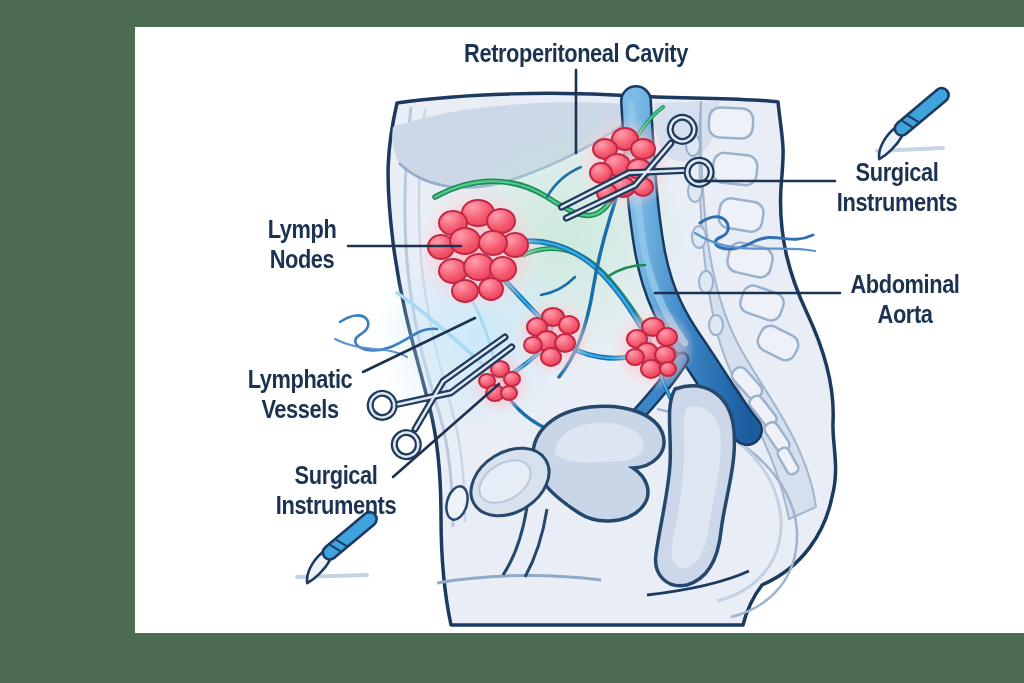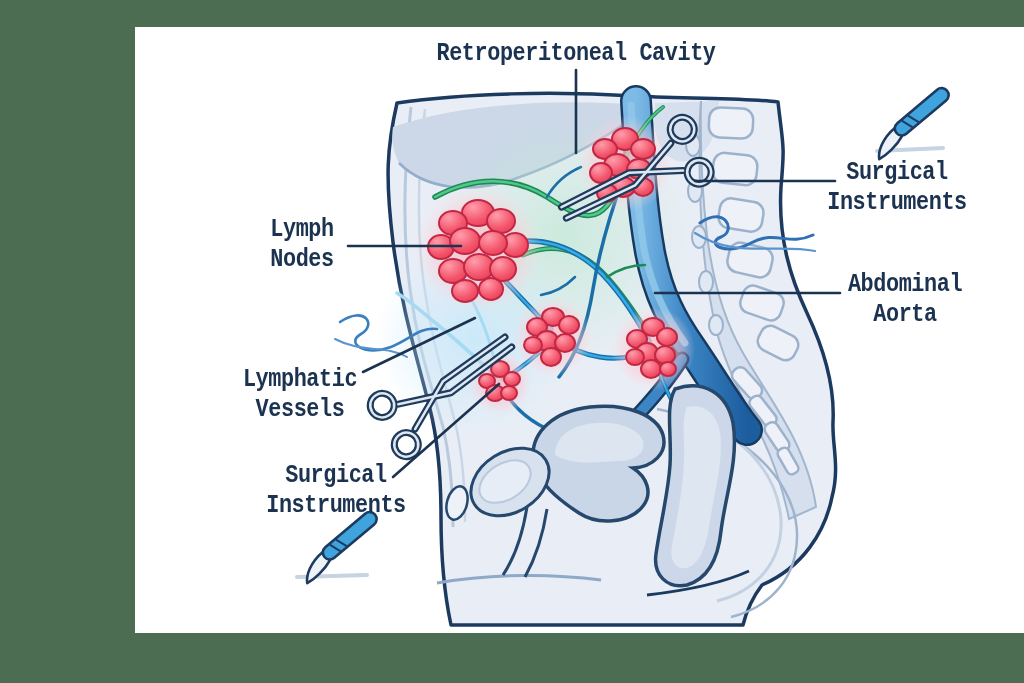--- a/index.html
+++ b/index.html
@@ -1,21 +1,21 @@
 <!DOCTYPE html>
 <html><head>
 <meta charset="utf-8">
 <style>
   html,body{margin:0;padding:0;}
   body{
     width:1024px;height:683px;overflow:hidden;
     background:#4d6d53;
     font-family:"Liberation Sans",sans-serif;
   }
-  .stage{position:relative;width:1024px;height:683px;font-family:Liberation Mono, monospace;}
+  .stage{position:relative;width:1024px;height:683px;}
   .canvas{
     position:absolute;left:135px;top:27px;width:889px;height:606px;
     background:#ffffff;
   }
   .canvas svg{position:absolute;left:0;top:0;}
   .lbl{
     position:absolute;
     color:#1b3350;
     font-weight:700;
     font-size:26px;

